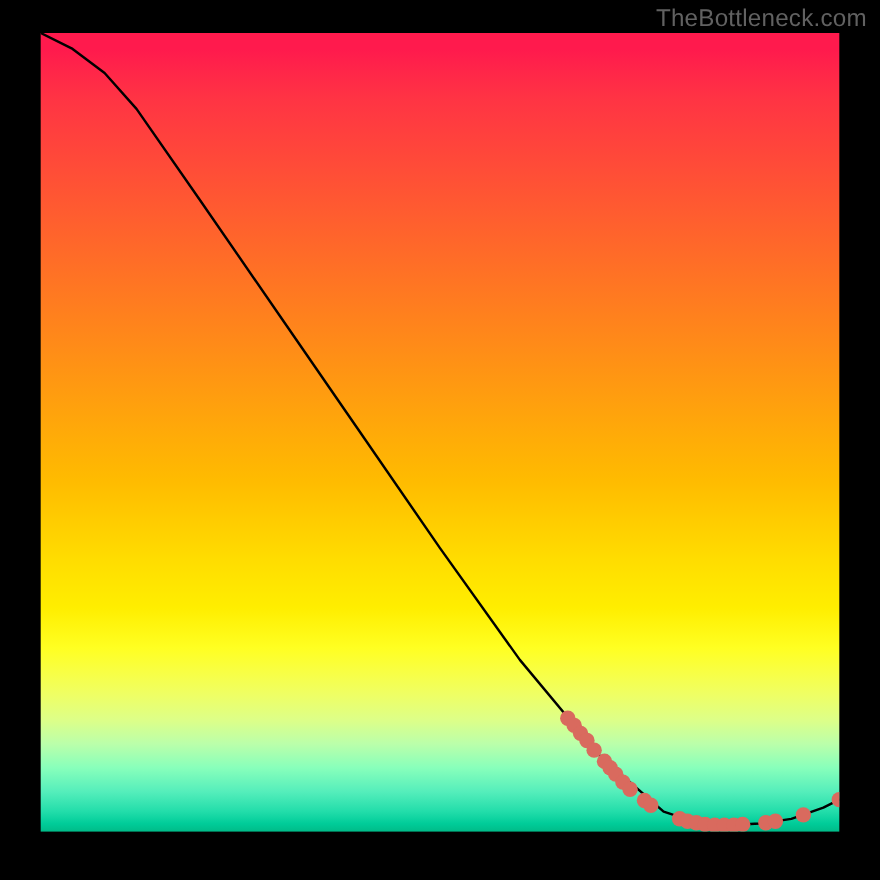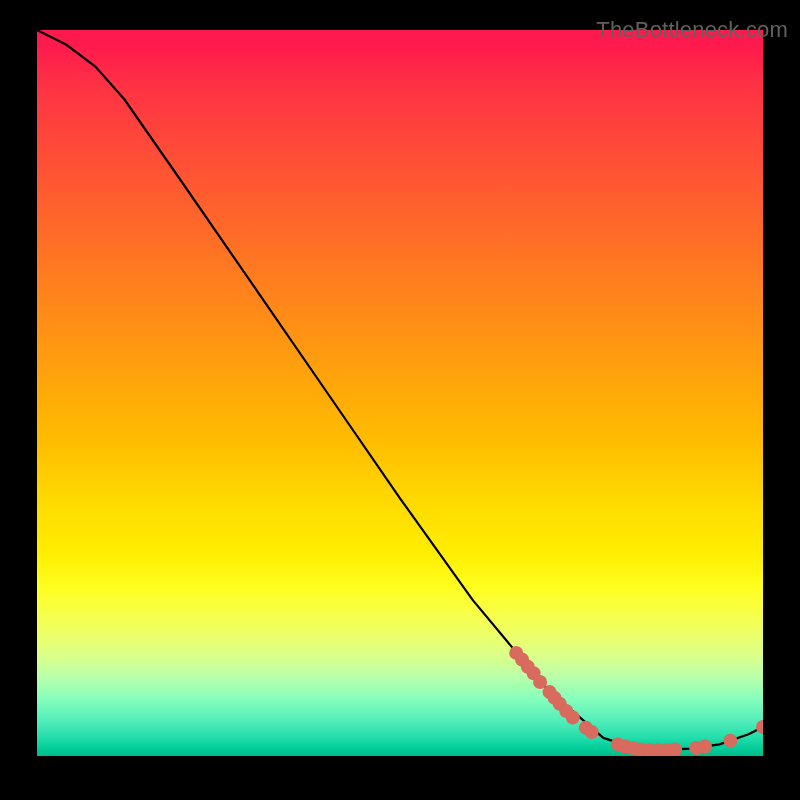--- a/index.html
+++ b/index.html
@@ -6,21 +6,21 @@
   body {
     width: 800px;
     height: 800px;
     background: #000;
     position: relative;
     font-family: Arial, Helvetica, sans-serif;
     overflow: hidden;
   }
   .watermark {
     position: absolute;
-    top: 17px;
+    top: 4px;
     right: 12px;
     color: #616161;
     font-size: 22px;
     font-weight: 500;
     z-index: 10;
     letter-spacing: 0.2px;
   }
   .plot-area {
     position: absolute;
     left: 37px;

